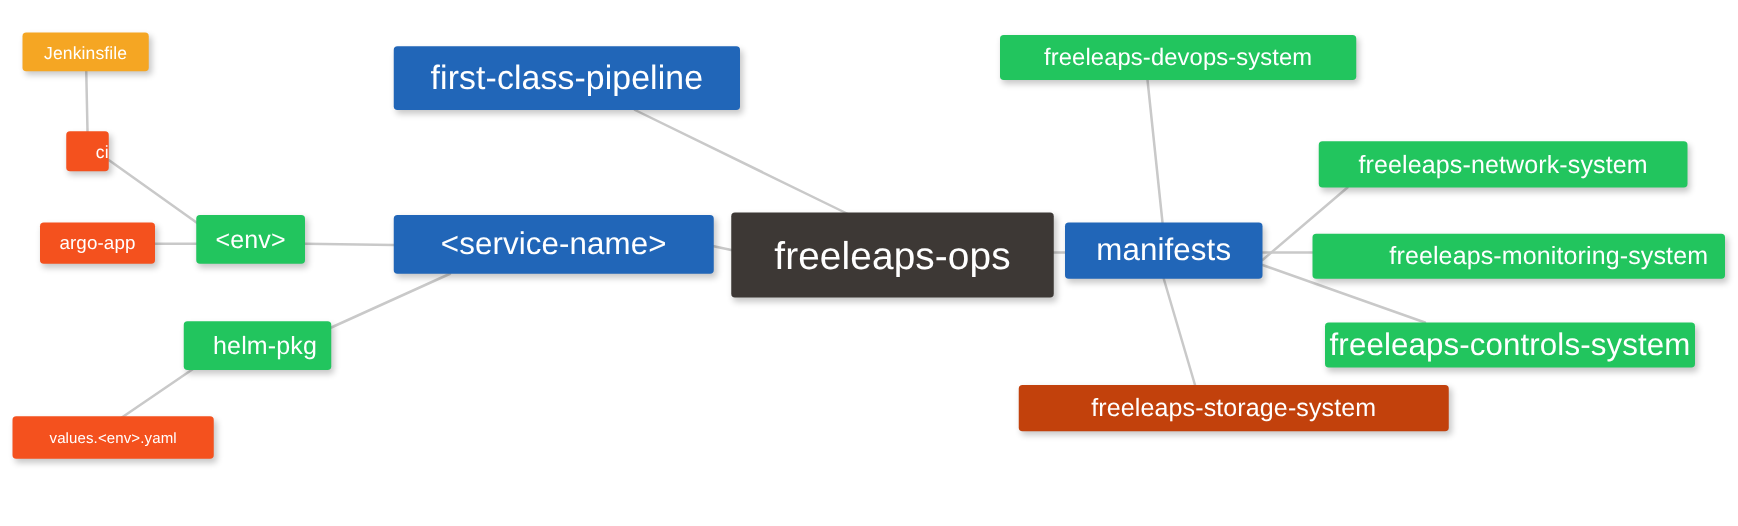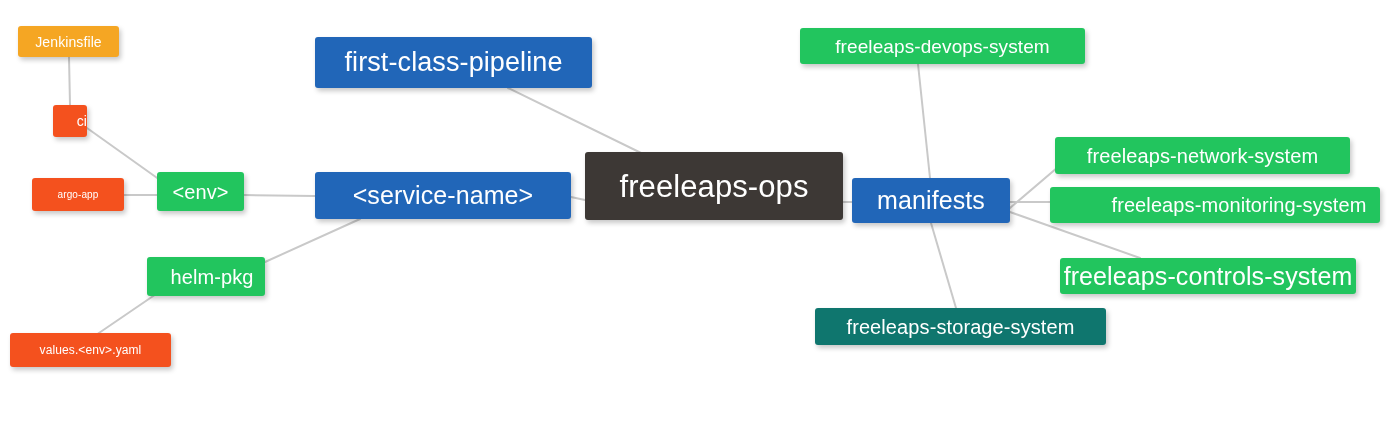--- a/index.html
+++ b/index.html
@@ -59,53 +59,53 @@
       <line x1="1010" y1="212" x2="1140" y2="258" stroke="#c9c9c9" stroke-width="2" stroke-linecap="round"></line>
       <line x1="931" y1="223" x2="956" y2="308" stroke="#c9c9c9" stroke-width="2" stroke-linecap="round"></line>
     </svg>
   <div id="node-layer">
       <div class="node" style="left: 18px; top: 26px; width: 101px; height: 31px; background: rgb(245, 166, 35); font-size: 14px;">
         <span>Jenkinsfile</span>
       </div>
       <div class="node" style="left: 53px; top: 105px; width: 34px; height: 32px; background: rgb(244, 81, 30); font-size: 14px; justify-content: flex-end;">
         <span>ci</span>
       </div>
-      <div class="node" style="left: 32px; top: 178px; width: 92px; height: 33px; background: rgb(244, 81, 30); font-size: 10px;">
+      <div class="node" style="left: 32px; top: 178px; width: 92px; height: 33px; background: rgb(244, 81, 30); font-size: 15px;">
         <span>argo-app</span>
       </div>
       <div class="node" style="left: 157px; top: 172px; width: 87px; height: 39px; background: rgb(34, 197, 94); font-size: 20px;">
         <span>&lt;env&gt;</span>
       </div>
       <div class="node" style="left: 147px; top: 257px; width: 118px; height: 39px; background: rgb(34, 197, 94); font-size: 20px; padding-left: 12px;">
         <span>helm-pkg</span>
       </div>
       <div class="node" style="left: 10px; top: 333px; width: 161px; height: 34px; background: rgb(244, 81, 30); font-size: 12px;">
         <span>values.&lt;env&gt;.yaml</span>
       </div>
       <div class="node" style="left: 315px; top: 37px; width: 277px; height: 51px; background: rgb(33, 102, 184); font-size: 27px;">
         <span>first-class-pipeline</span>
       </div>
       <div class="node" style="left: 315px; top: 172px; width: 256px; height: 47px; background: rgb(33, 102, 184); font-size: 25px;">
         <span>&lt;service-name&gt;</span>
       </div>
-      <div class="node" style="left: 585px; top: 152px; width: 258px; height: 68px; background: rgb(61, 56, 53); font-size: 31px;">
+      <div class="node" style="left: 585px; top: 170px; width: 258px; height: 68px; background: rgb(61, 56, 53); font-size: 31px;">
         <span>freeleaps-ops</span>
       </div>
       <div class="node" style="left: 852px; top: 178px; width: 158px; height: 45px; background: rgb(33, 102, 184); font-size: 25px;">
         <span>manifests</span>
       </div>
       <div class="node" style="left: 800px; top: 28px; width: 285px; height: 36px; background: rgb(34, 197, 94); font-size: 19px;">
         <span>freeleaps-devops-system</span>
       </div>
-      <div class="node" style="left: 1055px; top: 113px; width: 295px; height: 37px; background: rgb(34, 197, 94); font-size: 20px; margin-top: 24px;">
+      <div class="node" style="left: 1055px; top: 113px; width: 295px; height: 37px; background: rgb(34, 197, 94); font-size: 20px;">
         <span>freeleaps-network-system</span>
       </div>
       <div class="node" style="left: 1050px; top: 187px; width: 330px; height: 36px; background: rgb(34, 197, 94); font-size: 20px; padding-left: 48px;">
         <span>freeleaps-monitoring-system</span>
       </div>
       <div class="node" style="left: 1060px; top: 258px; width: 296px; height: 36px; background: rgb(34, 197, 94); font-size: 25px;">
         <span>freeleaps-controls-system</span>
       </div>
-      <div class="node" style="left: 815px; top: 308px; width: 291px; height: 37px; background: #0f766e; font-size: 20px;">
+      <div class="node" style="left: 815px; top: 308px; width: 344px; height: 37px; background: #c2410c; font-size: 20px;">
         <span>freeleaps-storage-system</span>
       </div>
     </div>
 </div>
 
 </body></html>

